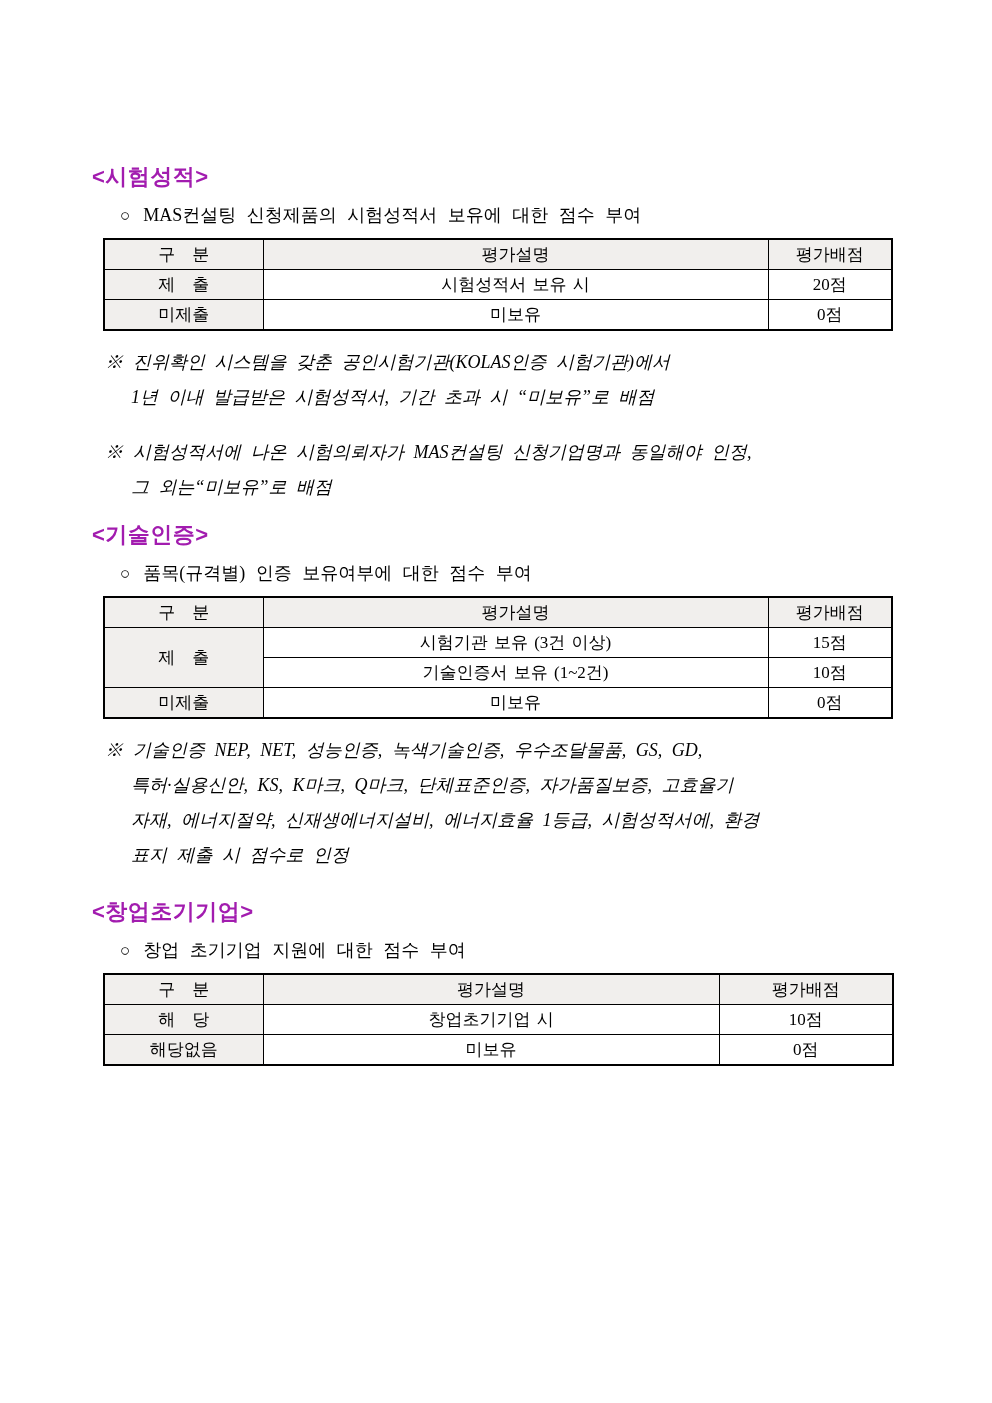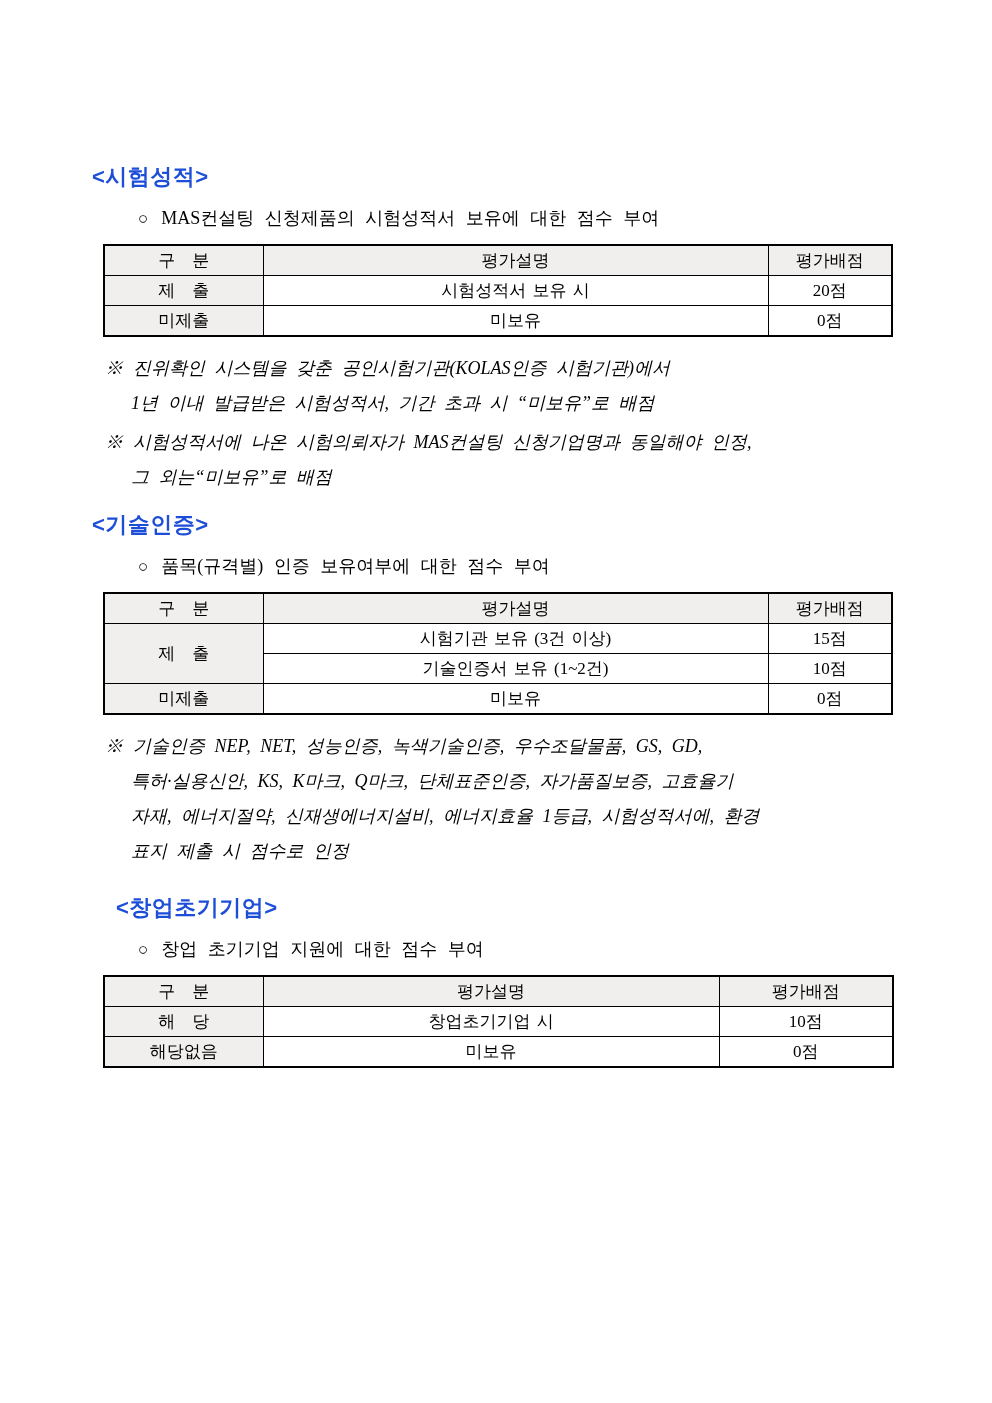--- a/index.html
+++ b/index.html
@@ -12,30 +12,30 @@
     font-family: "Liberation Serif", serif;
     color: #000000;
   }
   .content { padding: 164px 60px 0 92px; }
 
   .section-title {
     font-family: "Liberation Sans", sans-serif;
     font-weight: 800;
     font-size: 22px;
     line-height: 26px;
-    color: #1d4ed8;
+    color: #a21caf;
     letter-spacing: 0.5px;
   }
   .mt-s2 { margin-top: 17px; }
-  .mt-s3 { margin-top: 26px; margin-left: 24px; }
+  .mt-s3 { margin-top: 26px; }
 
   .bullet {
-    margin: 16px 0 0 46px;
+    margin: 16px 0 0 28px;
     font-size: 18px;
-    line-height: 25px;
+    line-height: 19px;
     word-spacing: 6px;
   }
   .bullet-marker { margin-right: 13px; font-size: 17px; }
 
   table.score {
     border-collapse: collapse;
     table-layout: fixed;
     margin: 13px 0 0 11px;
     border: 2px solid #000000;
   }
@@ -97,21 +97,21 @@
           <td class="shade">미제출</td>
           <td>미보유</td>
           <td>0점</td>
         </tr>
       </tbody>
         </table>
       <div class="note">
         <span class="note-marker">※</span><span class="note-text">진위확인 시스템을 갖춘 공인시험기관(KOLAS인증 시험기관)에서
 1년 이내 발급받은 시험성적서, 기간 초과 시 “미보유”로 배점</span>
       </div>
-      <div class="note" style="margin-top:4px">
+      <div class="note" style="margin-top:20px">
         <span class="note-marker">※</span><span class="note-text">시험성적서에 나온 시험의뢰자가 MAS컨설팅 신청기업명과 동일해야 인정,
 그 외는“미보유”로 배점</span>
       </div>
     </div>
 
     <div>
       <div class="section-title mt-s2">&lt;기술인증&gt;</div>
       <div class="bullet">
         <span class="bullet-marker">○</span><span>품목(규격별) 인증 보유여부에 대한 점수 부여</span>
       </div>

